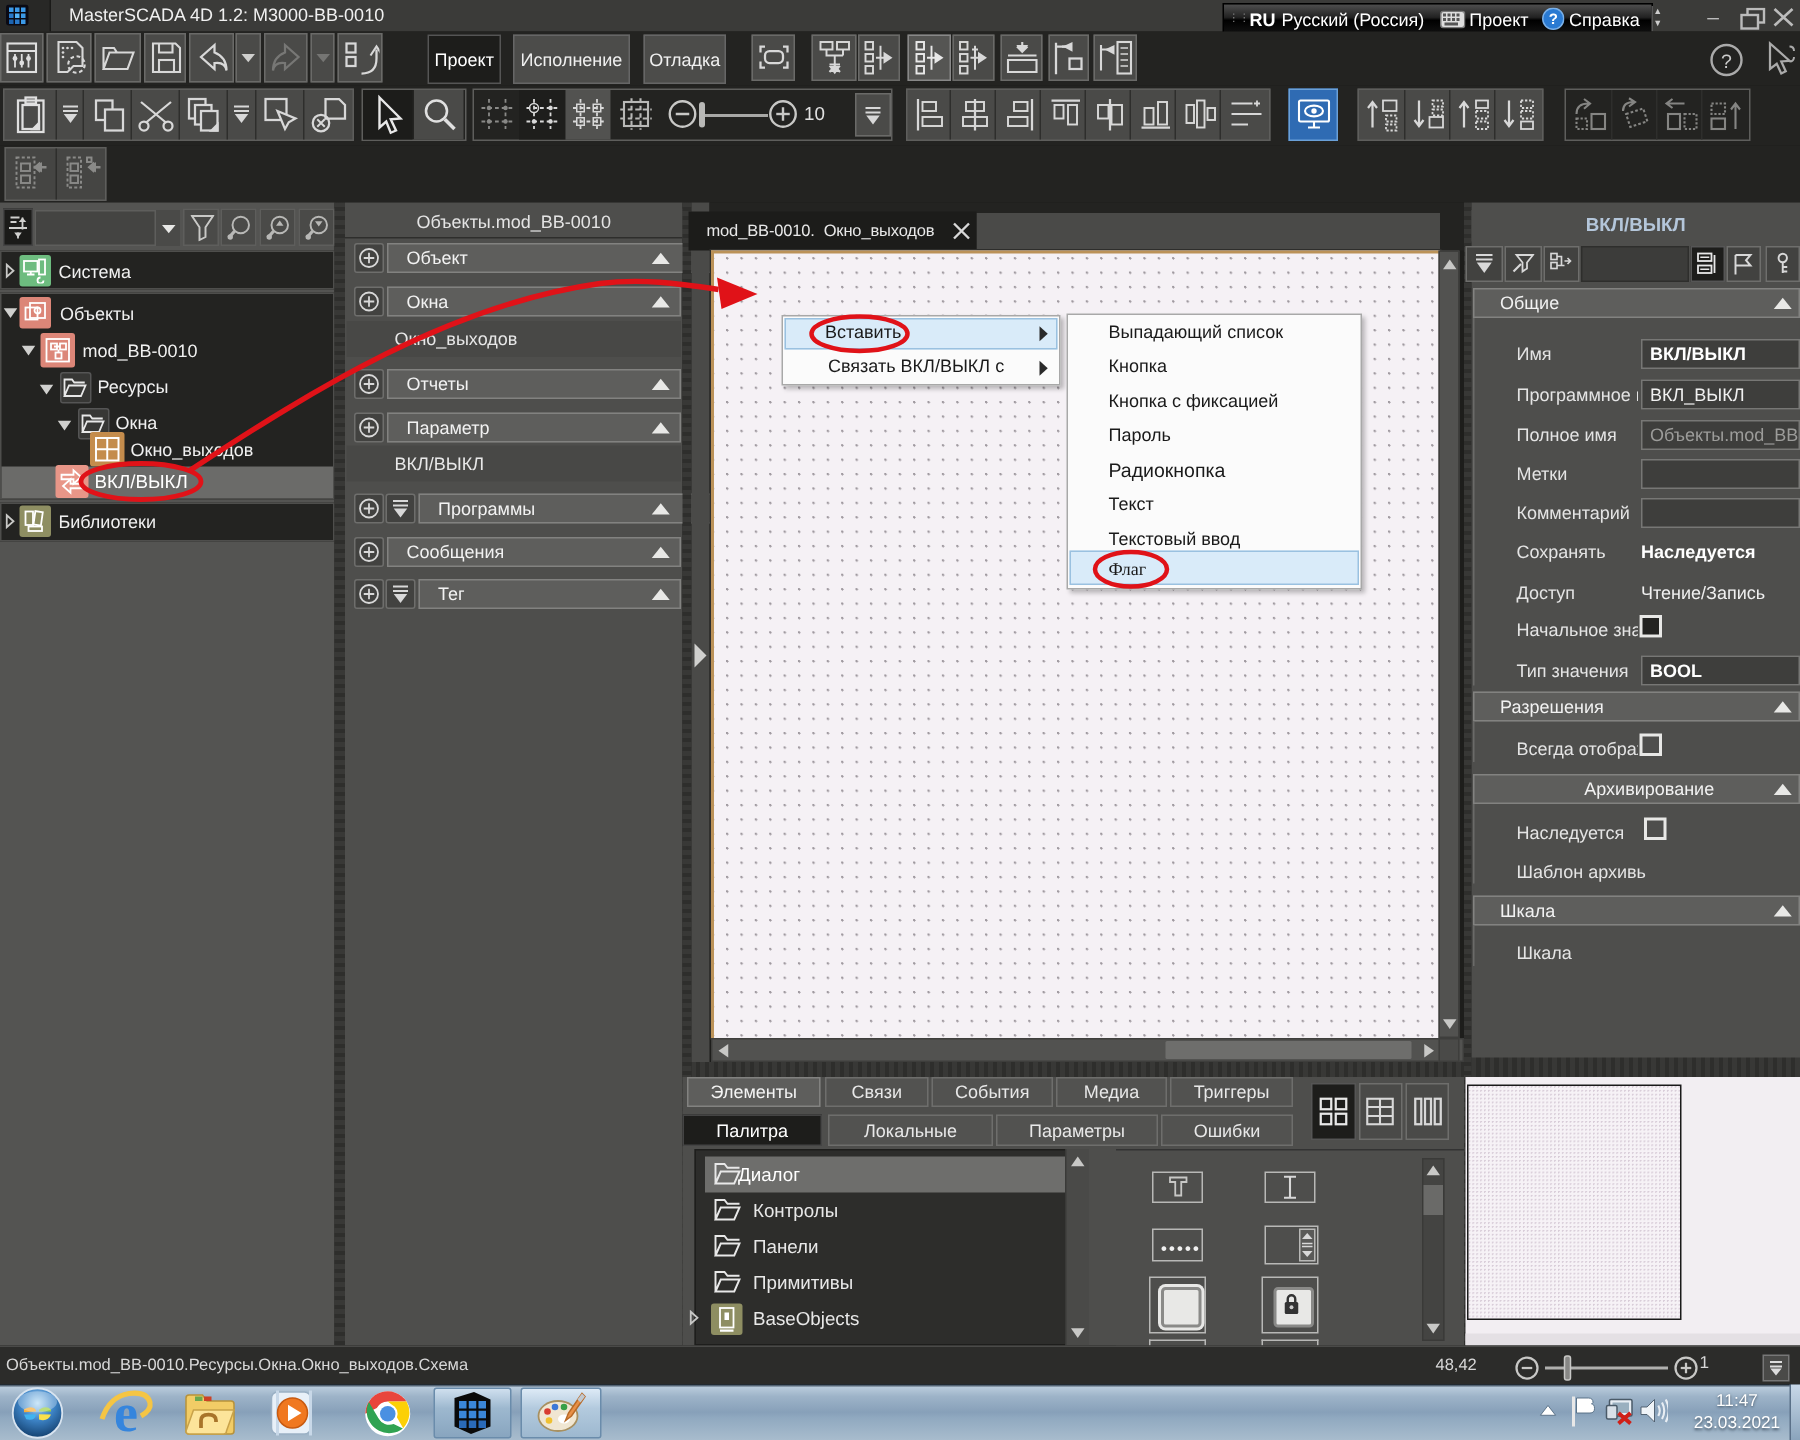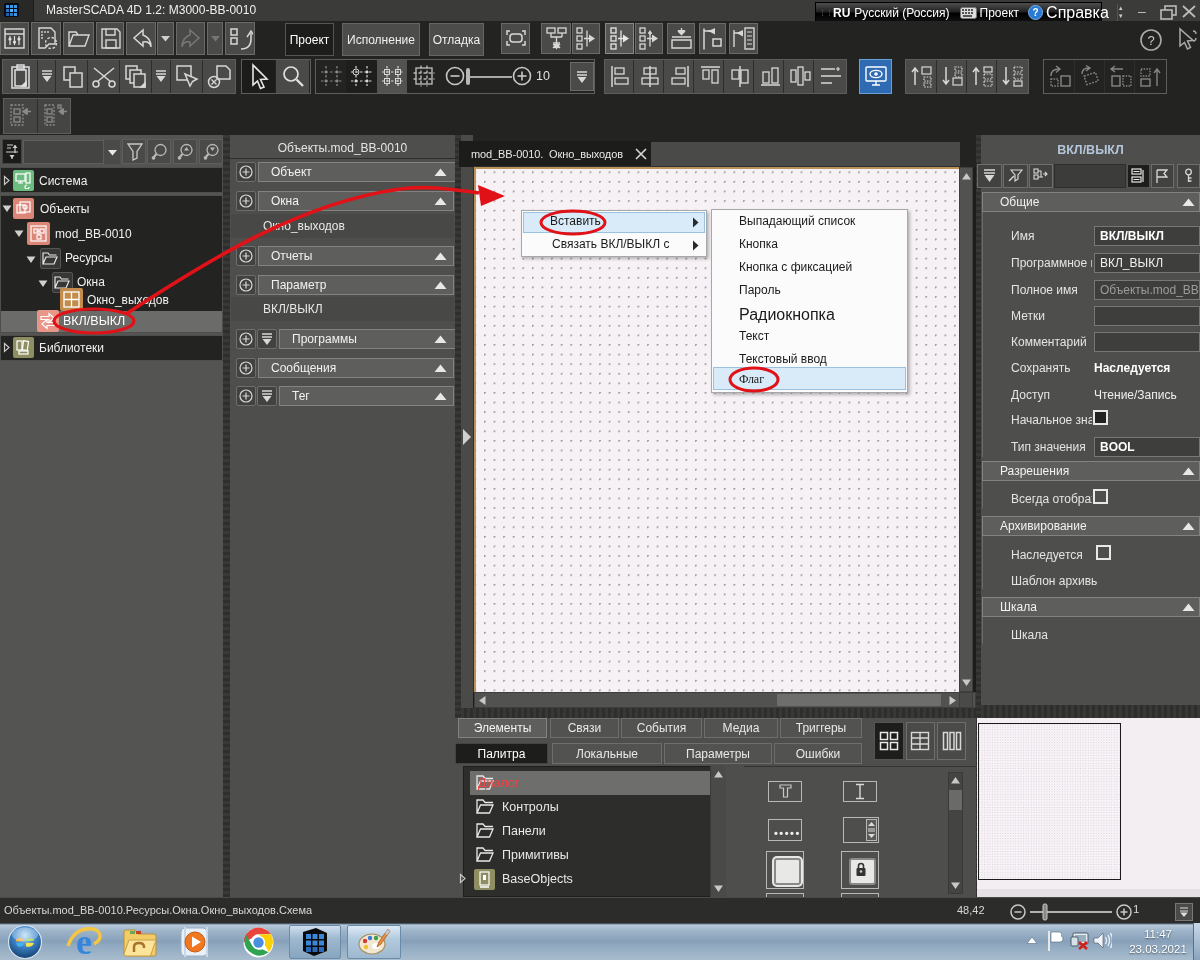--- a/index.html
+++ b/index.html
@@ -50,21 +50,21 @@
         <rect x="8" y="5" width="2" height="2"></rect>
         <rect x="11" y="5" width="2" height="2"></rect>
         <rect x="3" y="8" width="9" height="2"></rect>
       </g>
   </svg>
   <span style="font-size:12px;margin-left:3px;">Проект</span>
   <svg width="15" height="15" viewBox="0 0 15 15" style="margin-left:9px;flex-shrink:0;">
     <circle cx="7.5" cy="7.5" r="7" fill="#2a7ad2" stroke="#7ab0e8" stroke-width="1"></circle>
     <text x="7.5" y="11" font-size="10" font-weight="bold" fill="#fff" text-anchor="middle" font-family="Liberation Sans">?</text>
   </svg>
-  <span style="font-size:16px;margin-left:3px;">Справка</span>
+  <span style="font-size:12px;margin-left:3px;">Справка</span>
   <div style="margin-left:8px;border-left:1px solid #555;height:17px;width:13px;color:#ccc;font-size:6px;text-align:center;line-height:8px;">▲<br>▼</div>
 </div>
 
 <div class="abs" style="left:1135px;top:8px;width:14px;height:10px;color:#bbb;font-size:14px;line-height:6px;text-align:center;">–</div>
 <svg class="abs" style="left:1160px;top:5px" width="18" height="15" viewBox="0 0 18 15">
   <rect x="5" y="1" width="11" height="9" fill="none" stroke="#bbb" stroke-width="1.6"></rect>
   <rect x="1" y="5" width="11" height="9" fill="#3b3b39" stroke="#bbb" stroke-width="1.6"></rect>
 </svg>
 <svg class="abs" style="left:1181px;top:4px" width="16" height="15" viewBox="0 0 16 15">
   <path d="M2 2 L14 13 M14 2 L2 13" stroke="#bbb" stroke-width="1.8"></path>
@@ -770,21 +770,21 @@
   <div class="abs" style="left:552px;top:237px;font-size:12px;color:#1a1a1a;">Связать ВКЛ/ВЫКЛ с</div>
   <svg class="abs" style="left:692px;top:240px" width="7" height="11" viewBox="0 0 7 11">
       <path d="M1 0.5 L6.5 5.5 L1 10.5 Z" fill="#2a2a2a"></path>
     </svg>
 
   <div class="abs" style="left:711px;top:209px;width:197px;height:184px;background:#fbfbfb;border:1px solid #a8a8a8;box-sizing:border-box;box-shadow:2px 2px 3px rgba(0,0,0,0.25);"></div>
   <div class="abs" style="left:739px;top:214px;font-size:12px;color:#1a1a1a;">Выпадающий список</div>
   <div class="abs" style="left:739px;top:237px;font-size:12px;color:#1a1a1a;">Кнопка</div>
   <div class="abs" style="left:739px;top:260px;font-size:12px;color:#1a1a1a;">Кнопка с фиксацией</div>
   <div class="abs" style="left:739px;top:283px;font-size:12px;color:#1a1a1a;">Пароль</div>
-  <div class="abs" style="left:739px;top:306px;font-size:16px;color:#1a1a1a;">Радиокнопка</div>
+  <div class="abs" style="left:739px;top:306px;font-size:13px;color:#1a1a1a;">Радиокнопка</div>
   <div class="abs" style="left:739px;top:329px;font-size:12px;color:#1a1a1a;">Текст</div>
   <div class="abs" style="left:739px;top:352px;font-size:12px;color:#1a1a1a;">Текстовый ввод</div>
   <div class="abs" style="left:713px;top:367px;width:193px;height:23px;background:#d9ebf9;border:1px solid #9ac1e0;box-sizing:border-box;"></div>
   <div class="abs" style="left:739px;top:372px;font-size:12px;color:#1a1a1a;font-family:Liberation Serif, serif;">Флаг</div>
 
   <div class="abs" style="left:959px;top:167px;width:14px;height:525px;background:#525250;border:1px solid #3e3e3c;box-sizing:border-box;"></div>
   <svg class="abs" style="left:961px;top:172px" width="11" height="9" viewBox="0 0 11 9">
       <path d="M5.5 1 L10 7.5 L1 7.5 Z" fill="#c8c8c6"></path>
     </svg>
   <svg class="abs" style="left:961px;top:678px" width="11" height="9" viewBox="0 0 11 9">
@@ -840,21 +840,21 @@
         <rect x="8" y="1.5" width="4" height="17"></rect>
         <rect x="14.5" y="1.5" width="4" height="17"></rect>
       </g>
     </svg>
 
   <div class="abs" style="left:463px;top:766px;width:263px;height:131px;background:#2d2d2b;border:1px solid #1e1e1c;box-sizing:border-box;"></div>
   <div class="abs" style="left:470px;top:771px;width:240px;height:24px;background:#6e6e6c;"></div>
   <svg class="abs" style="left:476px;top:774px" width="18" height="17" viewBox="0 0 18 17">
       <path d="M1 15 V2 h6 l2 2.5 h8 M1 15 l3.5 -8 h12.5 l-3.5 8 z" fill="none" stroke="#e8e8e8" stroke-width="1.3"></path>
     </svg>
-  <div class="abs" style="left:478px;top:776px;font-size:12.5px;color:#ef4444;">Диалог</div>
+  <div class="abs" style="left:492px;top:776px;font-size:12.5px;color:#ffffff;">Диалог</div>
   <svg class="abs" style="left:476px;top:798px" width="18" height="17" viewBox="0 0 18 17">
       <path d="M1 15 V2 h6 l2 2.5 h8 M1 15 l3.5 -8 h12.5 l-3.5 8 z" fill="none" stroke="#e8e8e8" stroke-width="1.3"></path>
     </svg>
   <div class="abs" style="left:502px;top:800px;font-size:12.5px;color:#e8e8e8;">Контролы</div>
   <svg class="abs" style="left:476px;top:822px" width="18" height="17" viewBox="0 0 18 17">
       <path d="M1 15 V2 h6 l2 2.5 h8 M1 15 l3.5 -8 h12.5 l-3.5 8 z" fill="none" stroke="#e8e8e8" stroke-width="1.3"></path>
     </svg>
   <div class="abs" style="left:502px;top:824px;font-size:12.5px;color:#e8e8e8;">Панели</div>
   <svg class="abs" style="left:476px;top:846px" width="18" height="17" viewBox="0 0 18 17">
       <path d="M1 15 V2 h6 l2 2.5 h8 M1 15 l3.5 -8 h12.5 l-3.5 8 z" fill="none" stroke="#e8e8e8" stroke-width="1.3"></path>
@@ -989,21 +989,21 @@
   <div class="abs" style="left:1094px;top:437px;width:106px;height:20px;background:#3e3e3c;border:1px solid #777775;box-sizing:border-box;line-height:18px;font-weight:bold;color:#fff;"><span style="margin-left:5px;">BOOL</span></div>
 
   <div class="bar" style="left:982px;top:461px;width:218px;height:20px;"><span style="margin-left:17px;line-height:18px;display:inline-block;">Разрешения</span></div>
   <svg class="abs" style="left:1182px;top:467px" width="13" height="9" viewBox="0 0 13 9">
       <path d="M6.5 0.5 L12.5 8 L0.5 8 Z" fill="#e8e8e6"></path>
     </svg>
   <div class="abs" style="left:982px;top:481px;width:1px;height:27px;background:#6a6a68;"></div>
   <div class="abs" style="left:1011px;top:492px;width:81px;overflow:hidden;white-space:nowrap;font-size:12px;color:#e4e4e4;">Всегда отображать</div>
   <div class="abs" style="left:1093px;top:489px;width:15px;height:15px;background:#4e4e4c;border:2px solid #e8e8e6;box-sizing:border-box;"></div>
 
-  <div class="bar" style="left:982px;top:516px;width:218px;height:20px;"><span style="margin-left:17px;line-height:18px;display:inline-block;">Архивирование</span></div>
+  <div class="bar" style="left:982px;top:516px;width:218px;height:20px;text-align:center;"><span style="margin-left:17px;line-height:18px;display:inline-block;">Архивирование</span></div>
   <svg class="abs" style="left:1182px;top:522px" width="13" height="9" viewBox="0 0 13 9">
       <path d="M6.5 0.5 L12.5 8 L0.5 8 Z" fill="#e8e8e6"></path>
     </svg>
   <div class="abs" style="left:982px;top:536px;width:1px;height:53px;background:#6a6a68;"></div>
   <div class="abs" style="left:1011px;top:548px;font-size:12px;color:#e4e4e4;">Наследуется</div>
   <div class="abs" style="left:1096px;top:545px;width:15px;height:15px;background:#4e4e4c;border:2px solid #e8e8e6;box-sizing:border-box;"></div>
   <div class="abs" style="left:1011px;top:574px;font-size:12px;color:#e4e4e4;">Шаблон архивь</div>
 
   <div class="bar" style="left:982px;top:597px;width:218px;height:20px;"><span style="margin-left:17px;line-height:18px;display:inline-block;">Шкала</span></div>
   <svg class="abs" style="left:1182px;top:603px" width="13" height="9" viewBox="0 0 13 9">

